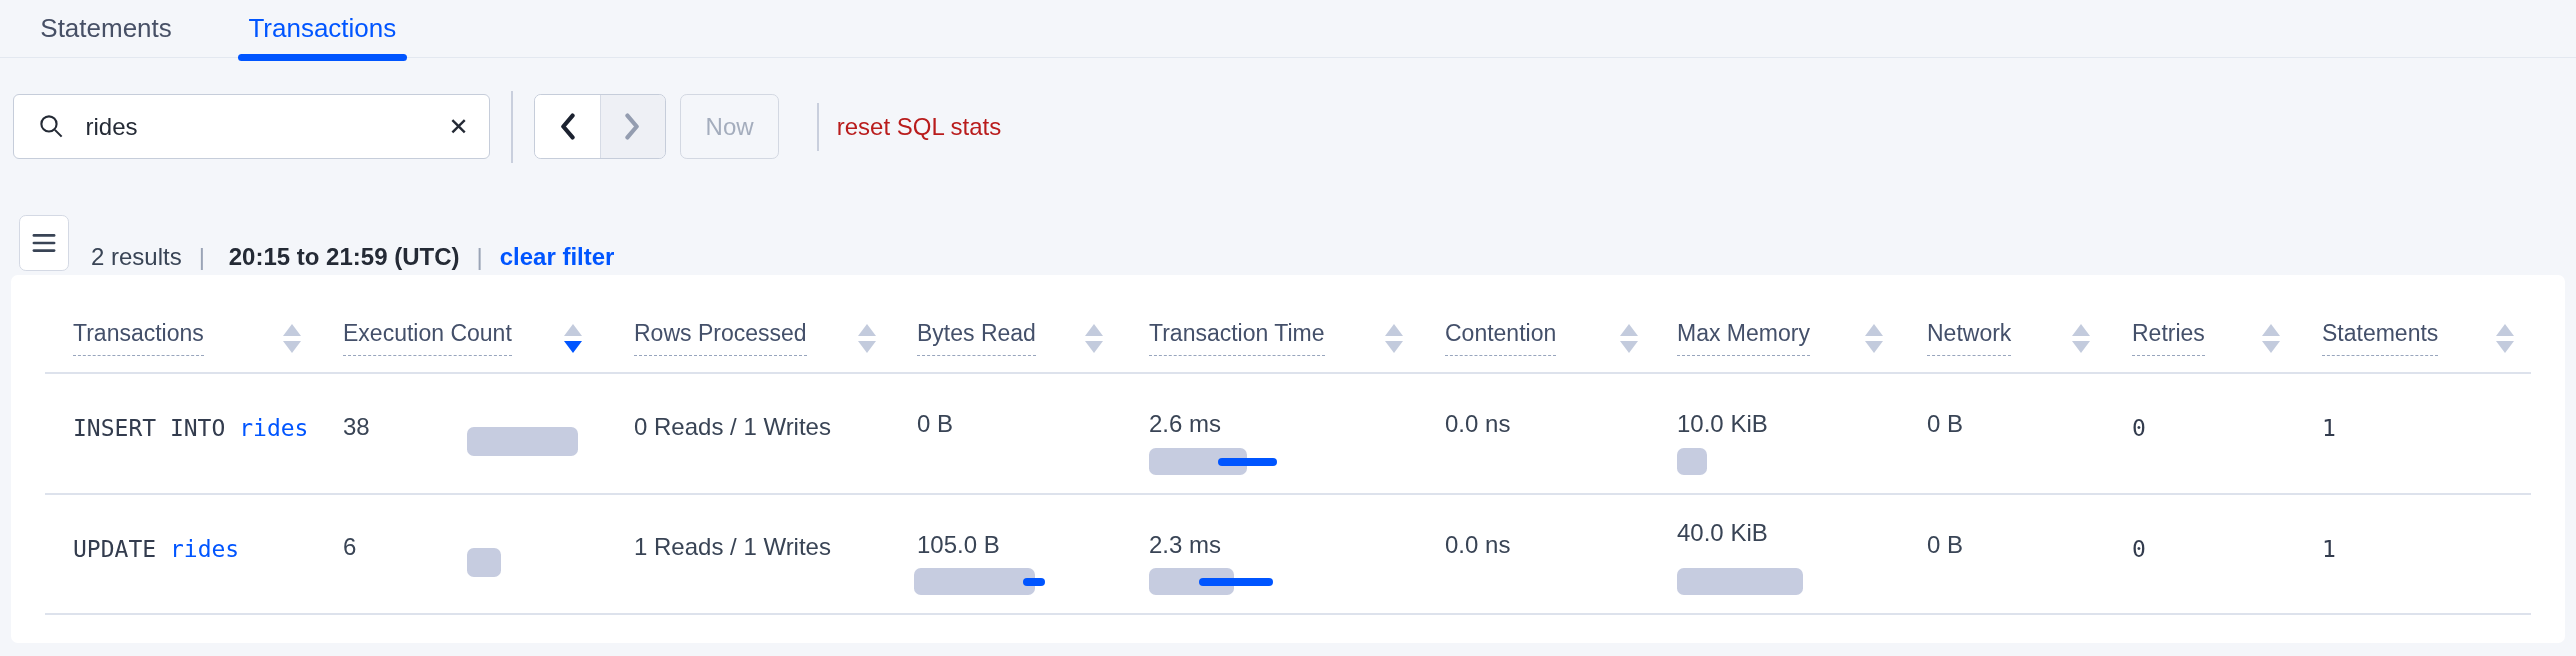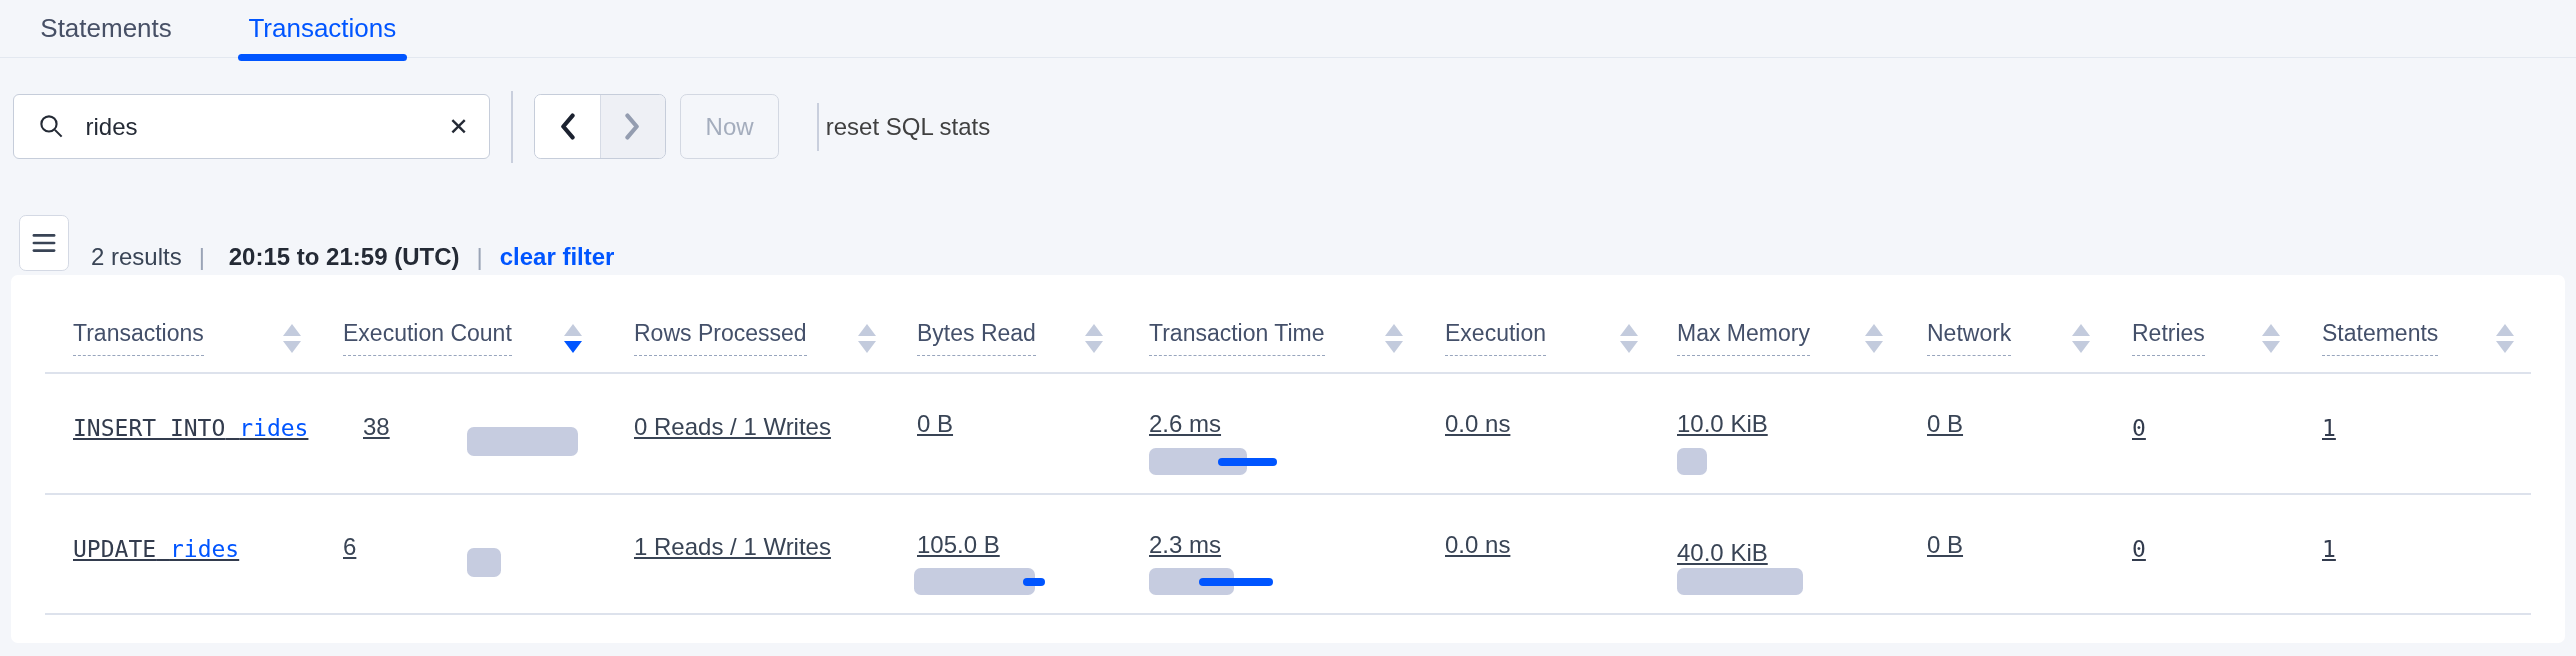--- a/index.html
+++ b/index.html
@@ -39,21 +39,21 @@
   .time-badge { background:#e2e6f1; border-radius:6px; padding:8.5px 13.7px; font-size:22px;
          font-weight:bold; color:#242a35; }
   .time-label { margin-left:19px; font-size:24px; color:#242a35; flex:1; }
   .btn-group { margin-left:20.5px; display:flex; height:65px; border:1.7px solid #c6cdda;
          border-radius:6.8px; overflow:hidden; }
   .nav-btn { width:65px; height:100%; display:flex; align-items:center; justify-content:center; }
   .nav-btn.prev { background:#fff; cursor:pointer; }
   .nav-btn.next { background:#eef0f5; border-left:1.7px solid #d6dbe5; cursor:default; }
   .now-btn { margin-left:14.5px; width:99px; height:65px; border:1.7px solid #d3d8e2; border-radius:6.8px;
          background:transparent; font-size:24px; color:#a4adbd; font-family:"Liberation Sans",sans-serif; }
-  .reset-link { margin-left:7px; font-size:24px; color:#404040; text-decoration:none; cursor:pointer; }
+  .reset-link { margin-left:18px; font-size:24px; color:#b91c1c; text-decoration:none; cursor:pointer; }
 
   
   .results { margin-top:56px; display:flex; align-items:flex-end; padding-left:19px; height:56px; }
   .colsel-btn { width:50px; height:56px; background:#fff; border:1.7px solid #d4d9e4; border-radius:6.8px;
          display:flex; align-items:center; justify-content:center; cursor:pointer; }
   .results-text { margin-left:22px; font-size:24px; color:#394455; display:flex; align-items:center; }
   .results-text .sep { color:#9aa4b6; margin:0 17px; }
   .results-text b { color:#242a35; font-weight:bold; margin-left:6.8px; }
   .clear-filter { color:#0055ff; font-weight:bold; cursor:pointer; }
 
@@ -61,21 +61,21 @@
   .card { position:relative; margin:4.3px 11px 0 11px; height:368px; background:#fff; border-radius:6.8px; }
   .hline { position:absolute; left:34px; right:34px; height:1.7px; background:#dde2ec; }
   .th { position:absolute; top:44px; font-size:23px; color:#44506a; line-height:29px;
         padding-bottom:6.8px; border-bottom:1.7px dashed #98a5bd; cursor:pointer; white-space:nowrap; }
   .sorter { position:absolute; top:49px; display:flex; flex-direction:column; gap:5.1px; cursor:pointer; }
   .tri { width:0; height:0; border-left:9.4px solid transparent; border-right:9.4px solid transparent; }
   .tri.up { border-bottom:12px solid #c3cbdd; }
   .tri.down { border-top:12px solid #c3cbdd; }
   .tri.down.active { border-top-color:#0055ff; }
 
-  .cell { position:absolute; font-size:24px; color:#394455; line-height:29px; white-space:nowrap;text-decoration:underline; }
+  .cell { position:absolute; font-size:24px; color:#394455; line-height:29px; white-space:nowrap; }
   .sql { font-family:"DejaVu Sans Mono","Liberation Mono",monospace; font-size:23px; color:#333c4e; }
   .sql .tbl { color:#0055ff; cursor:pointer; }
   .numcell { font-family:"DejaVu Sans Mono","Liberation Mono",monospace; font-size:23px; color:#333c4e; }
   .barwrap { position:absolute; height:29px; }
   .bar { height:27px; background:#c6cce0; border-radius:6.8px; }
   .bar.exec { height:29px; }
   .bluestripe { position:absolute; top:9.4px; height:8.5px; border-radius:4.3px; background:#0055ff; }
 
   svg { display:block; }
 </style>
@@ -140,21 +140,21 @@
   </div>
 </div>
 
 <div class="card">
 
   <div class="th" style="left:62px">Transactions</div>
   <div class="th" style="left:332px">Execution Count</div>
   <div class="th" style="left:623px">Rows Processed</div>
   <div class="th" style="left:906px">Bytes Read</div>
   <div class="th" style="left:1138px">Transaction Time</div>
-  <div class="th" style="left:1434px">Execution</div>
+  <div class="th" style="left:1434px">Contention</div>
   <div class="th" style="left:1666px">Max Memory</div>
   <div class="th" style="left:1916px">Network</div>
   <div class="th" style="left:2121px">Retries</div>
   <div class="th" style="left:2311px">Statements</div>
 
   <div class="sorter" style="left:272px">
       <div class="tri up"></div>
       <div class="tri down"></div>
     </div>
   <div class="sorter" style="left:553px">
@@ -195,21 +195,21 @@
     </div>
 
   <div class="hline" style="top:97px"></div>
   <div class="hline" style="top:218px"></div>
   <div class="hline" style="top:338px"></div>
 
   <div class="cell sql" style="left:62px; top:139px">
     <span>INSERT INTO</span>
     <span class="tbl">rides</span>
   </div>
-  <div class="cell" style="left:352px; top:137px">38</div>
+  <div class="cell" style="left:332px; top:137px">38</div>
   <div class="barwrap" style="left:456px; top:152px">
     <div class="bar exec" style="width: 111px;"></div>
   </div>
   <div class="cell" style="left:623px; top:137px">0 Reads / 1 Writes</div>
   <div class="cell" style="left:906px; top:134px">0 B</div>
   <div class="barwrap" style="left:903px; top:173px">
     <div class="bar" style="width: 0px;"></div>
     <div class="bluestripe" style="width: 0px; left: 0px;"></div>
   </div>
   <div class="cell" style="left:1138px; top:134px">2.6 ms</div>
@@ -239,21 +239,21 @@
   <div class="barwrap" style="left:903px; top:293px">
     <div class="bar" style="width: 121px;"></div>
     <div class="bluestripe" style="width: 22px; left: 109px;"></div>
   </div>
   <div class="cell" style="left:1138px; top:255px">2.3 ms</div>
   <div class="barwrap" style="left:1138px; top:293px">
     <div class="bar" style="width: 85px;"></div>
     <div class="bluestripe" style="width: 74px; left: 50px;"></div>
   </div>
   <div class="cell" style="left:1434px; top:255px">0.0 ns</div>
-  <div class="cell" style="left:1666px; top:263px">40.0 KiB</div>
+  <div class="cell" style="left:1666px; top:243px">40.0 KiB</div>
   <div class="barwrap" style="left:1666px; top:293px">
     <div class="bar" style="width: 126px;"></div>
   </div>
   <div class="cell" style="left:1916px; top:255px">0 B</div>
   <div class="cell numcell" style="left:2121px; top:260px">0</div>
   <div class="cell numcell" style="left:2311px; top:260px">1</div>
 
 </div>
 
 

